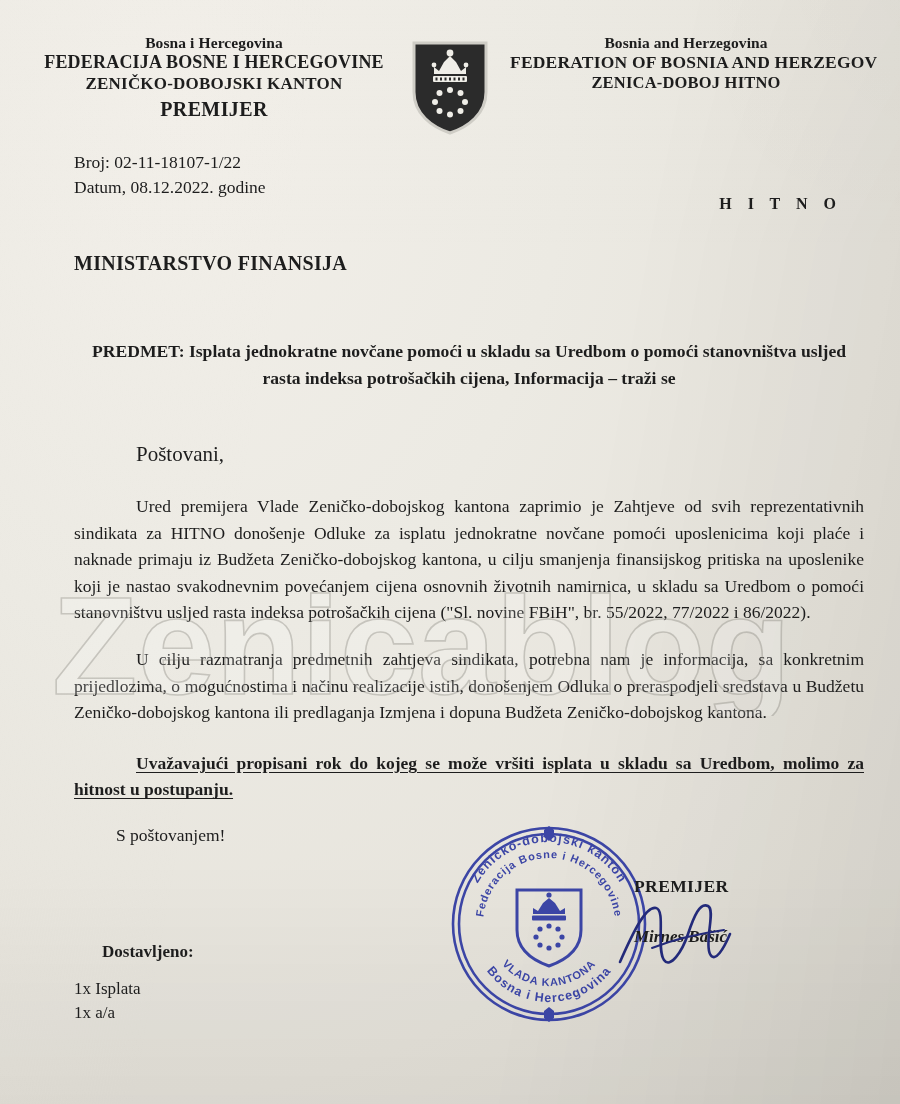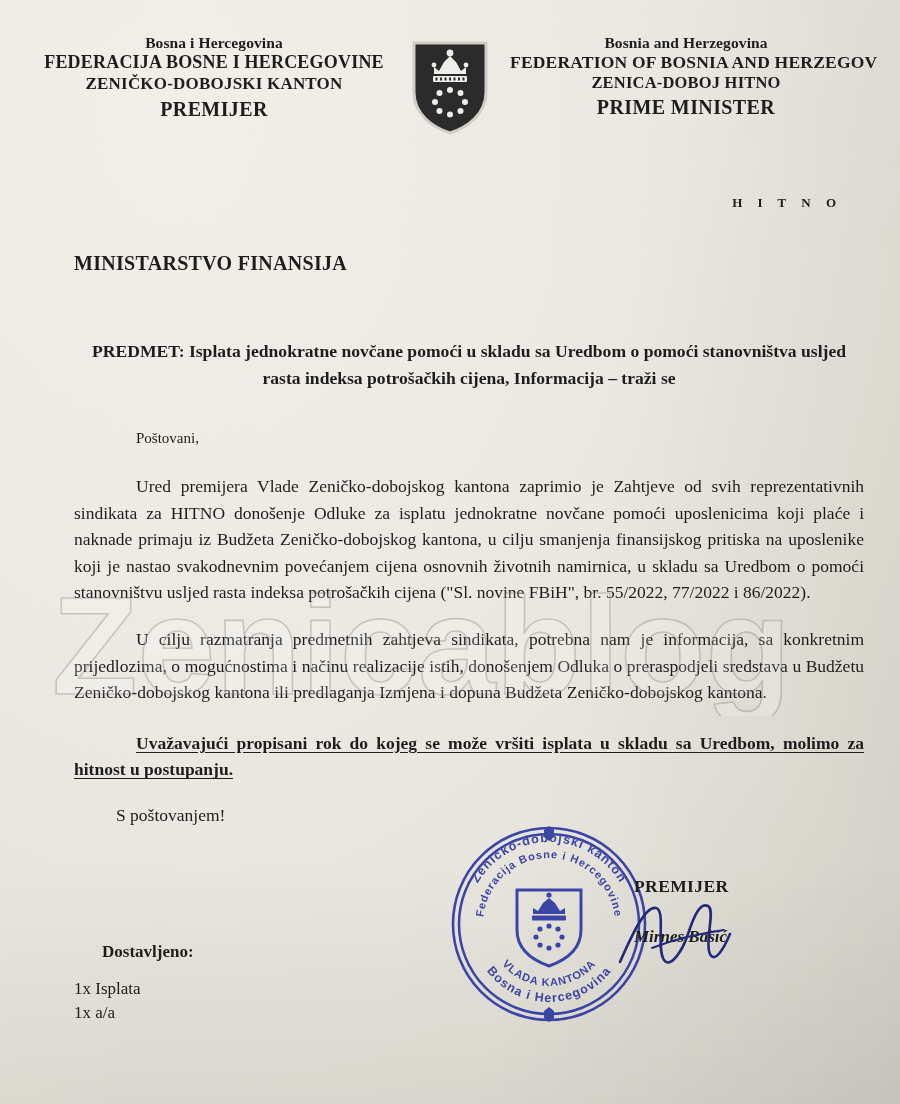--- a/index.html
+++ b/index.html
@@ -93,21 +93,21 @@
     left: 74px;
     font-size: 17.5px;
     line-height: 1.45;
     z-index: 3;
   }
 
   .urgent {
     position: absolute;
     top: 195px;
     right: 58px;
-    font-size: 13px;
+    font-size: 16px;
     font-weight: bold;
     letter-spacing: 6px;
     z-index: 3;
   }
 
   .addressee {
     position: absolute;
     top: 252px;
     left: 74px;
     font-size: 20px;
@@ -132,22 +132,22 @@
   
   .body-block {
     position: absolute;
     top: 430px;
     left: 74px;
     width: 790px;
     z-index: 3;
   }
 
   .salutation {
-    font-size: 15px;
-    margin: 0 0 26px 62px;
+    font-size: 21px;
+    margin: 12px 0 26px 62px;
   }
 
   p.para {
     margin: 0 0 20px 0;
     font-size: 17.5px;
     line-height: 1.52;
     text-align: justify;
     text-indent: 62px;
     hyphens: none;
   }
@@ -285,25 +285,28 @@
           <circle cx="50.5" cy="71" r="3"></circle>
           <circle cx="40" cy="74.5" r="3"></circle>
         </g>
       </svg>
     </div>
 
     <div class="lh-col right">
       <div class="lh-l1">Bosnia and Herzegovina</div>
       <div class="lh-l2">FEDERATION OF BOSNIA AND HERZEGOV</div>
       <div class="lh-l3">ZENICA-DOBOJ HITNO</div>
-      <div class="lh-l4">PRIME MINISTER</div>
     </div>
 
   </div>
 
+  <div class="meta">
+    <div>Broj: 02-11-18107-1/22</div>
+    <div>Datum, 08.12.2022. godine</div>
+  </div>
 
   <div class="urgent">H I T N O</div>
 
   <div class="addressee">MINISTARSTVO FINANSIJA</div>
 
   <div class="subject">PREDMET: Isplata jednokratne novčane pomoći u skladu sa Uredbom o pomoći stanovništva usljed rasta indeksa potrošačkih cijena, Informacija – traži se</div>
 
   <div class="body-block">
     <div class="salutation">Poštovani,</div>
     <p class="para">Ured premijera Vlade Zeničko-dobojskog kantona zaprimio je Zahtjeve od svih reprezentativnih sindikata za HITNO donošenje Odluke za isplatu jednokratne novčane pomoći uposlenicima koji plaće i naknade primaju iz Budžeta Zeničko-dobojskog kantona, u cilju smanjenja finansijskog pritiska na uposlenike koji je nastao svakodnevnim povećanjem cijena osnovnih životnih namirnica, u skladu sa Uredbom o pomoći stanovništvu usljed rasta indeksa potrošačkih cijena ("Sl. novine FBiH", br. 55/2022, 77/2022 i 86/2022).</p>

